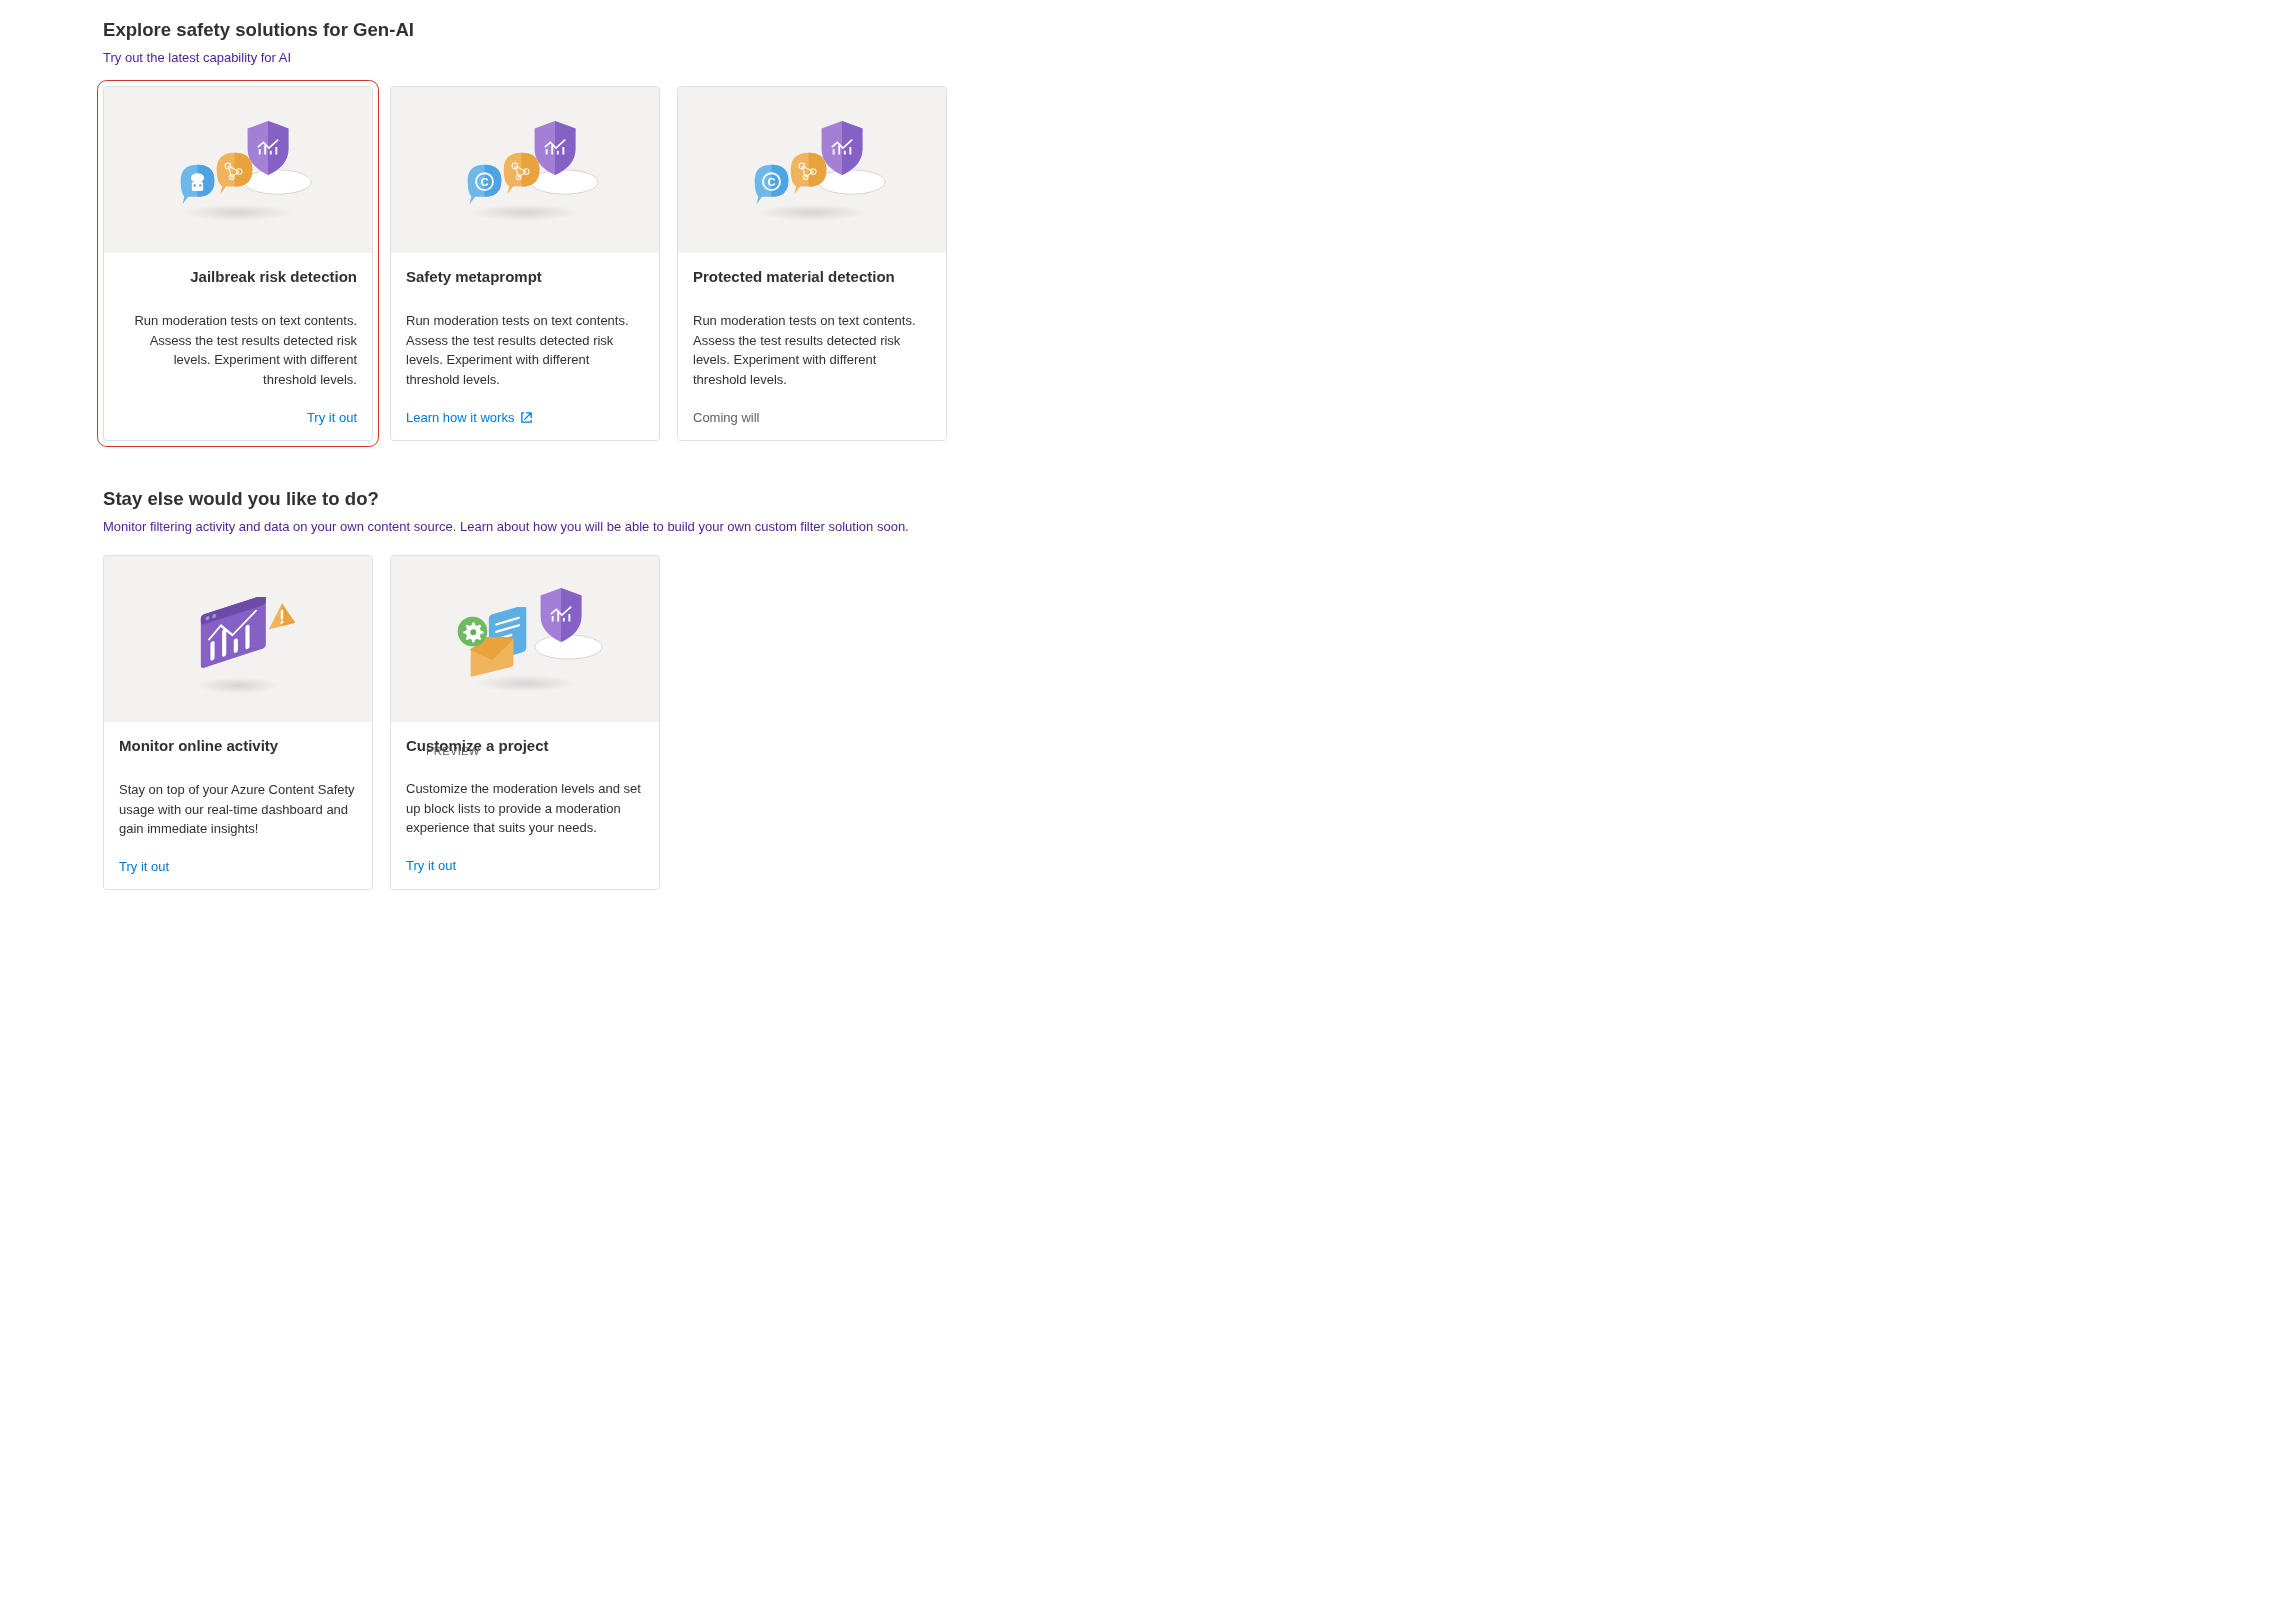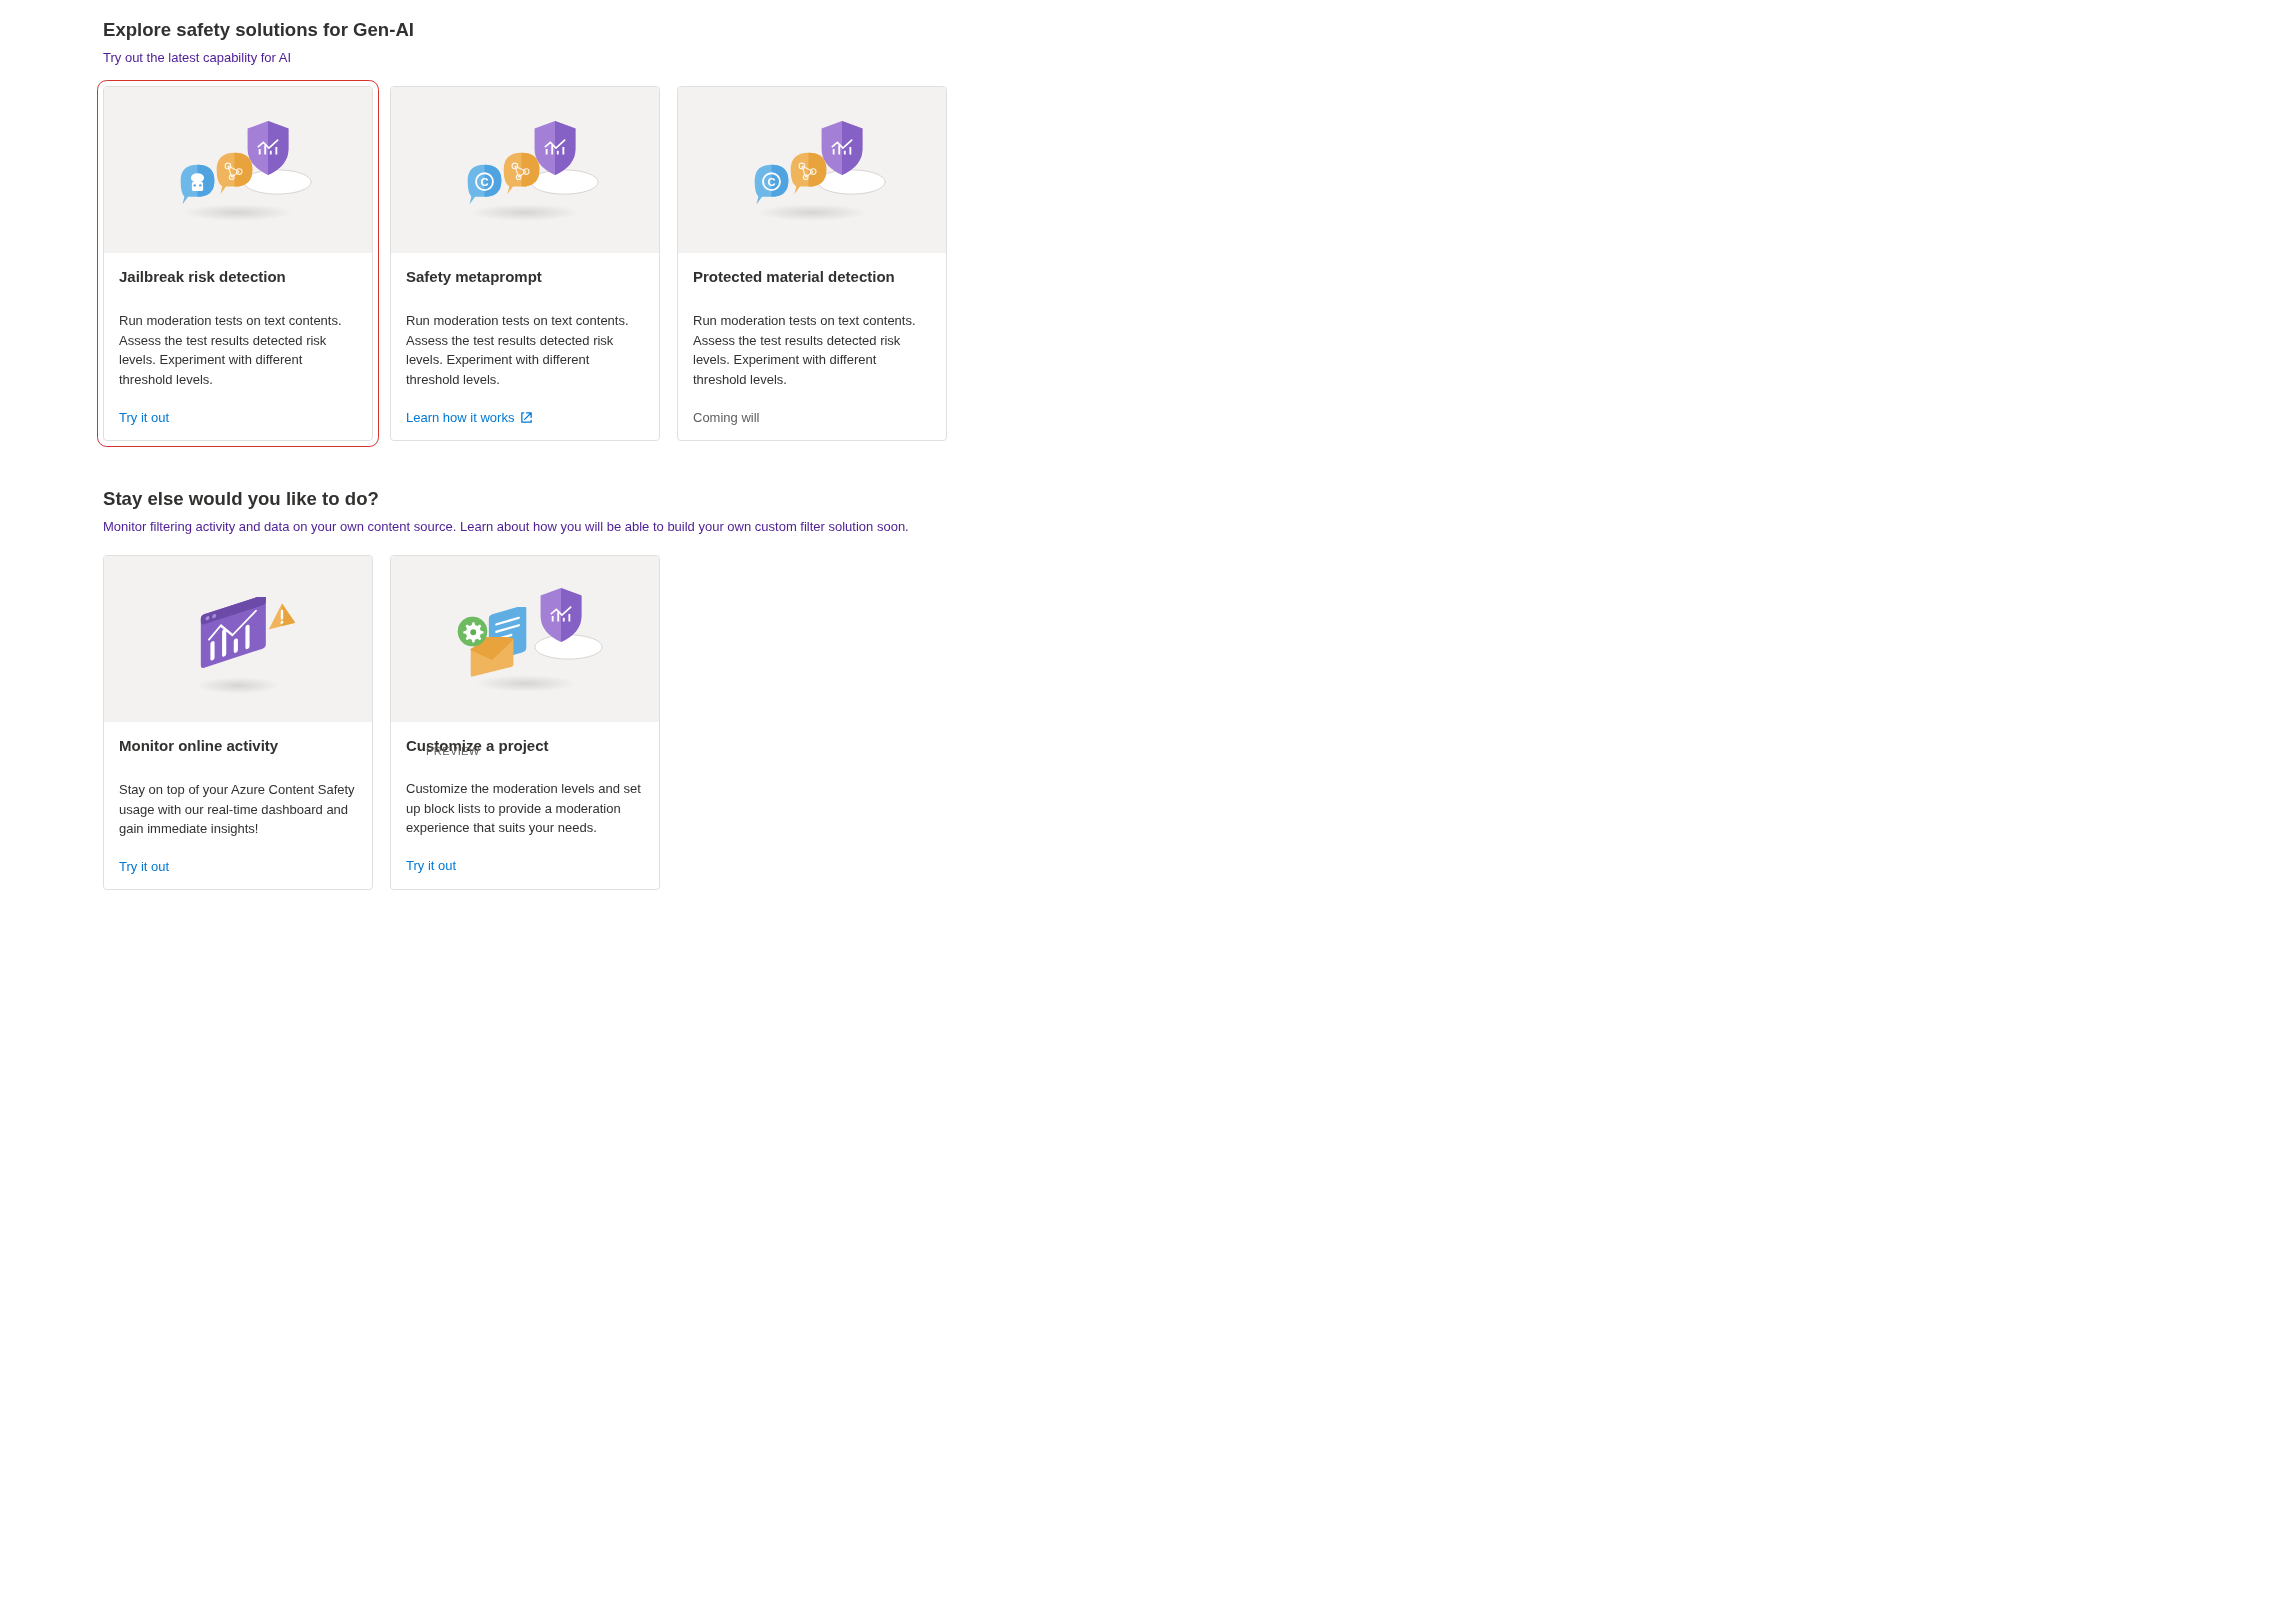--- a/index.html
+++ b/index.html
@@ -40,20 +40,21 @@
       border: 0.9px solid #e1dfdd;
       border-radius: 3.7px;
       overflow: hidden;
       background: #ffffff;
     }
 
     .card.highlighted {
       outline: 1.4px solid #d63230;
       outline-offset: 5.6px;
       border-radius: 3.7px;
+      text-align: right;
     }
 
     .card-image-area {
       height: 166px;
       background: #f3f2f1;
       display: flex;
       align-items: center;
       justify-content: center;
       position: relative;
     }

